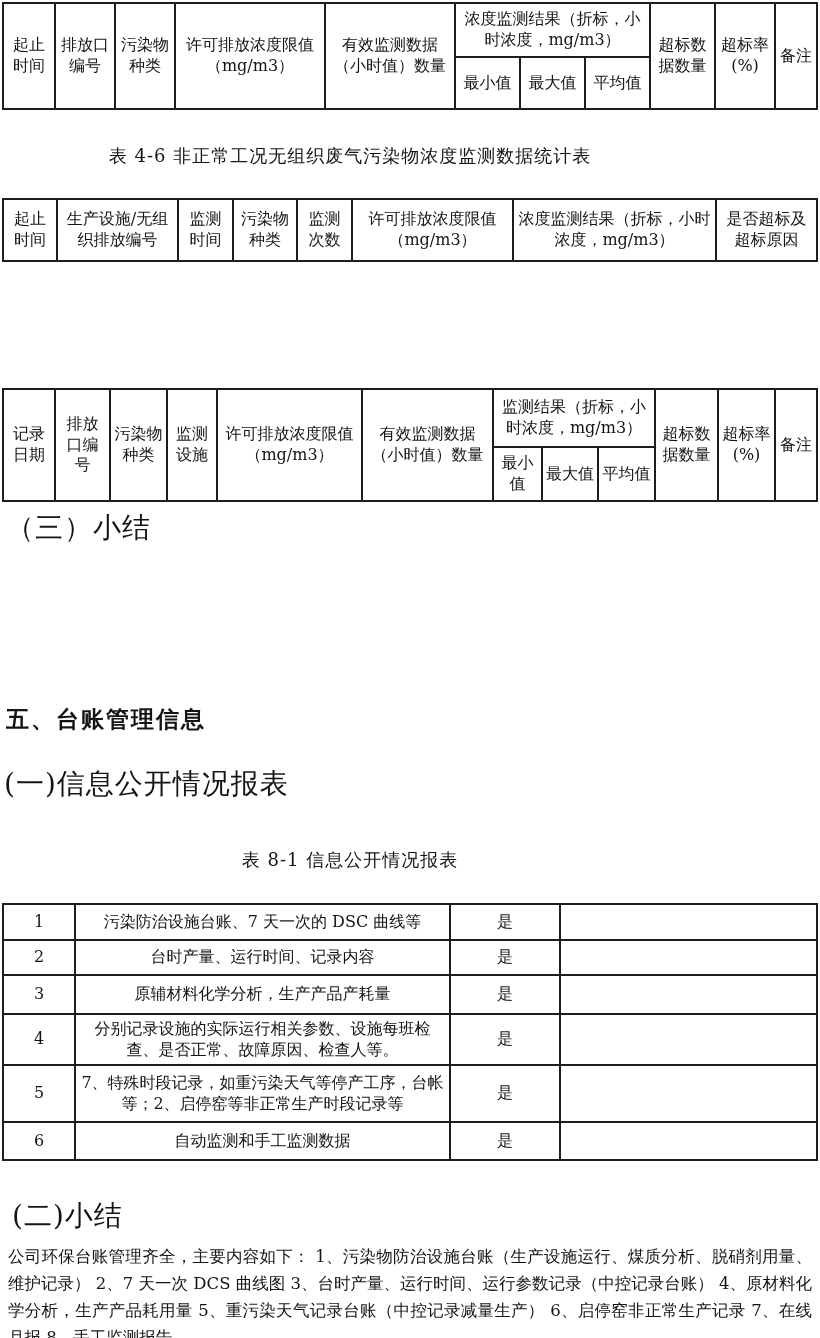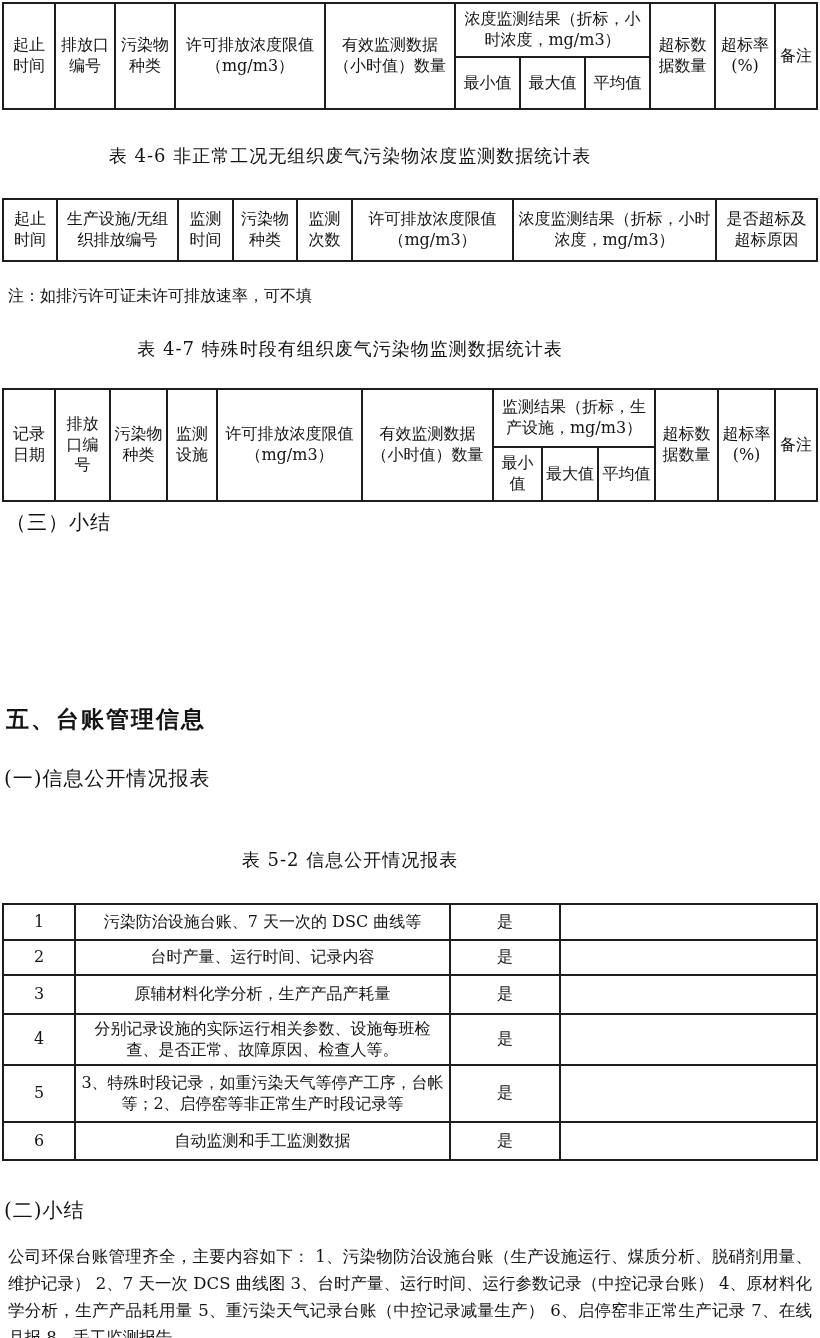--- a/index.html
+++ b/index.html
@@ -12,21 +12,21 @@
     border-collapse:collapse; table-layout:fixed; position:absolute;
     background:#fff;
   }
   table.tbl th, table.tbl td {
     border:2px solid #1d1d1d; font-weight:normal; text-align:center;
     vertical-align:middle; font-size:16px; line-height:1.3; padding:1px 3px;
     overflow:hidden; word-break:break-all;
   }
   .center-title { position:absolute; left:0; width:700px; text-align:center; font-size:18px; letter-spacing:1px; }
   .note-line { position:absolute; font-size:16px; }
-  .sec-heading { position:absolute; font-size:20px; letter-spacing:1px;text-align:right; }
+  .sec-heading { position:absolute; font-size:28px; letter-spacing:1px;text-align:right; }
   .big-heading { position:absolute; font-size:23px; font-weight:bold; font-family:"Liberation Sans","DejaVu Sans",sans-serif; letter-spacing:2px; }
   .para { position:absolute; left:8px; width:804px; font-size:16.5px; line-height:27px; text-align:justify; }
   td.cell-left { text-align:left; padding-left:10px; }
 </style>
 </head>
 <body>
 
 <div class="page">
 
   <table class="tbl" style="top:2px; left:2px; width:816px;">
@@ -83,23 +83,21 @@
       <th>监测时间</th>
       <th>污染物种类</th>
       <th>监测次数</th>
       <th>许可排放浓度限值（mg/m3）</th>
       <th>浓度监测结果（折标，小时浓度，mg/m3）</th>
       <th>是否超标及超标原因</th>
     </tr>
   </tbody>
     </table>
 
-  <div class="note-line" style="top:286px; left:8px;">注：如排污许可证未许可排放速率，可不填</div>
 
-  <div class="center-title" style="top:337px;">表 4-7 特殊时段有组织废气污染物监测数据统计表</div>
 
   <table class="tbl" style="top:388px; left:2px; width:816px;">
     <colgroup>
       <col style="width:52px">
         <col style="width:55px">
         <col style="width:57px">
       <col style="width:50px">
         <col style="width:145px">
         <col style="width:131px">
       <col style="width:49px">
@@ -110,39 +108,39 @@
         <col style="width:42px">
     </colgroup>
     <tbody>
         <tr style="height:58px">
       <th rowspan="2">记录日期</th>
       <th rowspan="2">排放口编号</th>
       <th rowspan="2">污染物种类</th>
       <th rowspan="2">监测设施</th>
       <th rowspan="2">许可排放浓度限值（mg/m3）</th>
       <th rowspan="2">有效监测数据（小时值）数量</th>
-      <th colspan="3">监测结果（折标，生产设施，mg/m3）</th>
+      <th colspan="3">监测结果（折标，小时浓度，mg/m3）</th>
       <th rowspan="2">超标数据数量</th>
       <th rowspan="2">超标率(%)</th>
       <th rowspan="2">备注</th>
     </tr>
     <tr style="height:54px">
       <th>最小值</th>
       <th>最大值</th>
       <th>平均值</th>
     </tr>
   </tbody>
     </table>
 
   <div class="sec-heading" style="top:509px; left:6px;">（三）小结</div>
 
   <div class="big-heading" style="top:704px; left:6px;">五、台账管理信息</div>
   <div class="sec-heading" style="top:765px; left:4px;">(一)信息公开情况报表</div>
 
-  <div class="center-title" style="top:848px;">表 5-2 信息公开情况报表</div>
+  <div class="center-title" style="top:848px;">表 8-1 信息公开情况报表</div>
 
   <table class="tbl" style="top:903px; left:2px; width:816px;">
     <colgroup>
       <col style="width:72px">
         <col style="width:375px">
         <col style="width:110px">
         <col style="width:257px">
     </colgroup>
     <tbody>
     <tr style="height:36px">
@@ -164,29 +162,29 @@
       <td></td>
     </tr>
     <tr style="height:51px">
       <td>4</td>
       <td class="cell-left">分别记录设施的实际运行相关参数、设施每班检查、是否正常、故障原因、检查人等。</td>
       <td class="cell-left">是</td>
       <td></td>
     </tr>
     <tr style="height:57px">
       <td>5</td>
-      <td class="cell-left">3、特殊时段记录，如重污染天气等停产工序，台帐等；2、启停窑等非正常生产时段记录等</td>
+      <td class="cell-left">7、特殊时段记录，如重污染天气等停产工序，台帐等；2、启停窑等非正常生产时段记录等</td>
       <td class="cell-left">是</td>
       <td></td>
     </tr>
     <tr style="height:38px">
       <td>6</td>
       <td class="cell-left">自动监测和手工监测数据</td>
       <td class="cell-left">是</td>
       <td></td>
     </tr>
   </tbody>
     </table>
 
-  <div class="sec-heading" style="top:1197px; left:4px;">(二)小结</div>
+  <div class="sec-heading" style="top:1197px; left:12px;">(二)小结</div>
   <div class="para" style="top:1243px;">公司环保台账管理齐全，主要内容如下： 1、污染物防治设施台账（生产设施运行、煤质分析、脱硝剂用量、维护记录） 2、7 天一次 DCS 曲线图 3、台时产量、运行时间、运行参数记录（中控记录台账） 4、原材料化学分析，生产产品耗用量 5、重污染天气记录台账（中控记录减量生产） 6、启停窑非正常生产记录 7、在线月报 8、手工监测报告</div>
 
 </div>
 
 </body></html>

